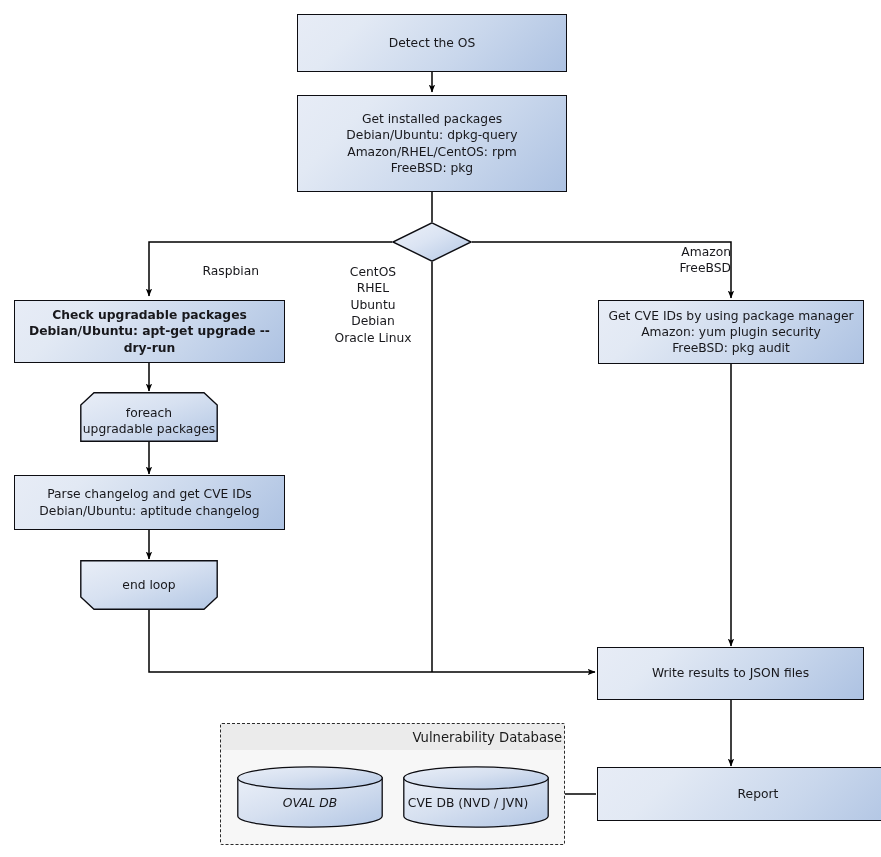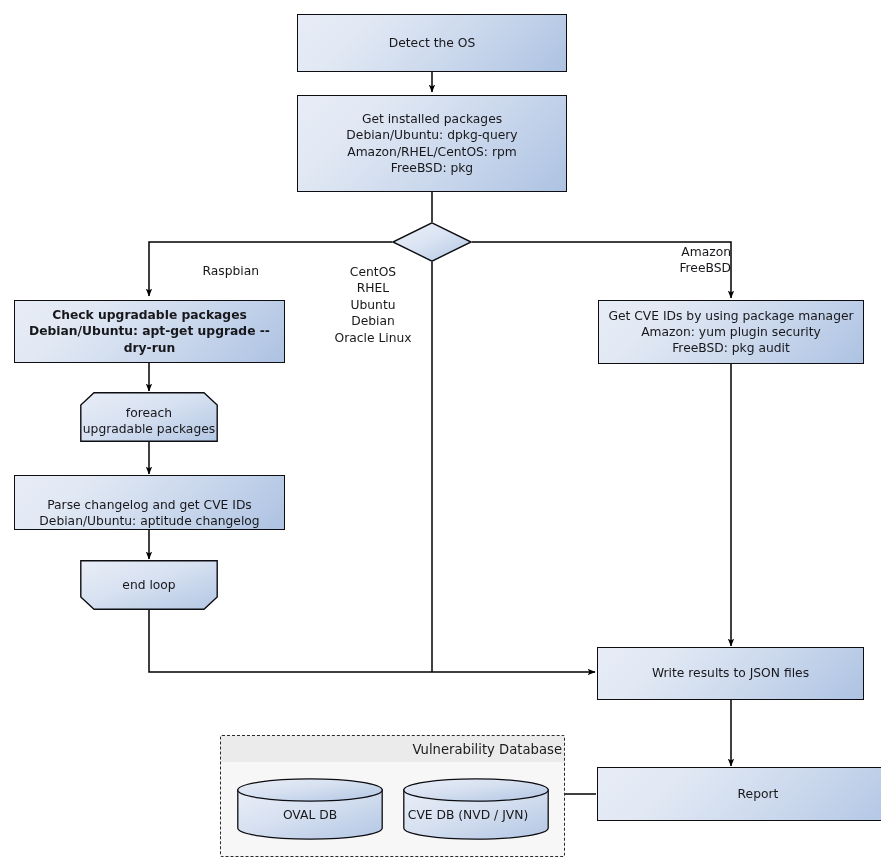--- a/index.html
+++ b/index.html
@@ -75,21 +75,20 @@
     line-height: 1.34;
     text-align: right;
     white-space: pre-line;
   }
   .group-box {
     position: absolute;
     box-sizing: border-box;
     border: 1.5px dashed #2b2b2b;
     background: #f7f7f7;
     border-radius: 2px;
-    margin-top: 12px;
   }
   .group-title-bar {
     position: absolute;
     left: 0;
     top: 0;
     right: 0;
     height: 26px;
     background: #ebebeb;
     display: flex;
     align-items: center;
@@ -200,21 +199,21 @@
           <stop offset="45%" stop-color="#d7e1f1"></stop>
           <stop offset="100%" stop-color="#b3c7e4"></stop>
         </linearGradient>
       </defs>
       <path d="M14,0.8 L124,0.8 L137.2,13 L137.2,49.2 L0.8,49.2 L0.8,13 Z" fill="url(#gradLoopA)" stroke="#0d0d12" stroke-width="1.4"></path>
     </svg>
     <span class="shape-label">foreach
 upgradable  packages</span>
   </div>
 
-  <div class="node" style="left:14px; top:475px; width:271px; height:55px;align-items:flex-end;">
+  <div class="node" style="left:14px; top:475px; width:271px; height:55px;">
     <span class="lines">Parse changelog and get  CVE IDs
 Debian/Ubuntu: aptitude changelog</span>
   </div>
 
   <div style="position:absolute; left:80px; top:560px; width:138px; height:50px;">
     <svg class="shape-svg" width="138" height="50" viewBox="0 0 138 50">
       <defs>
         <linearGradient id="gradLoopB" x1="0" y1="0" x2="1" y2="1">
           <stop offset="0%" stop-color="#e9eef7"></stop>
           <stop offset="45%" stop-color="#d7e1f1"></stop>
@@ -238,21 +237,21 @@
 
   <div class="node" style="left:597px; top:767px; width:322px; height:54px;">
     <span class="lines">Report</span>
   </div>
 
   <div class="group-box" style="left:220px; top:723px; width:345px; height:122px;">
     <div class="group-title-bar">
       <span>Vulnerability Database</span>
     </div>
 
-    <div class="cyl" style="left:16px; top:42px; width:146px; height:62px;">
+    <div class="cyl" style="left:16px; top:42px; width:146px; height:62px;font-style:italic;">
       <svg class="shape-svg" width="146" height="62" viewBox="0 0 146 62">
         <defs>
           <linearGradient id="gradCylA" x1="0" y1="0" x2="1" y2="1">
             <stop offset="0%" stop-color="#eaeff8"></stop>
             <stop offset="45%" stop-color="#d6e0f0"></stop>
             <stop offset="100%" stop-color="#b2c6e4"></stop>
           </linearGradient>
         </defs>
         <path d="M0.8,12 L0.8,50 A72.2,11.2 0 0 0 145.2,50 L145.2,12 Z" fill="url(#gradCylA)" stroke="#0d0d12" stroke-width="1.3"></path>
         <ellipse cx="73" cy="12" rx="72.2" ry="11.2" fill="url(#gradCylA)" stroke="#0d0d12" stroke-width="1.3"></ellipse>

